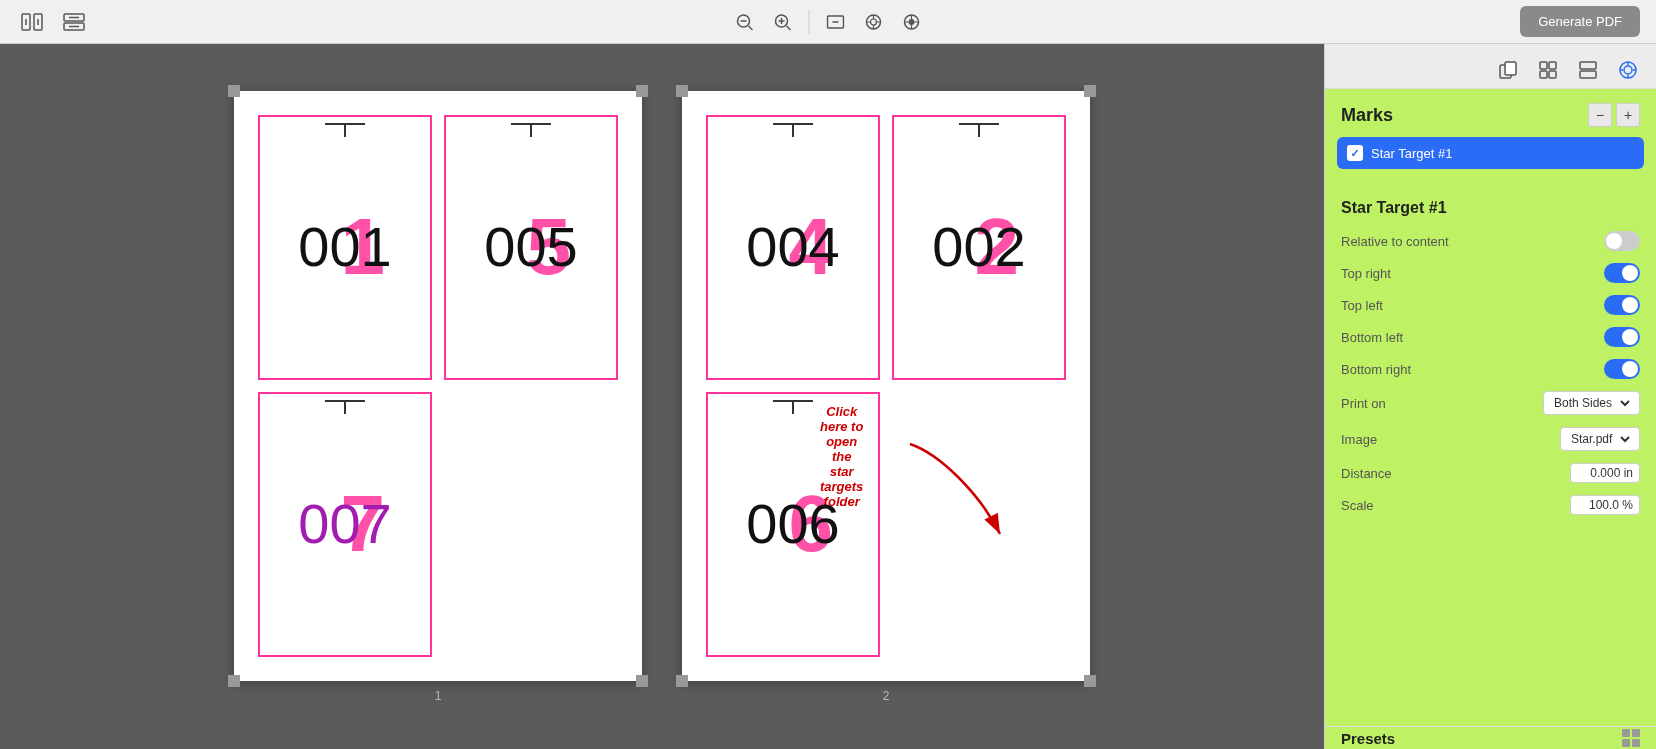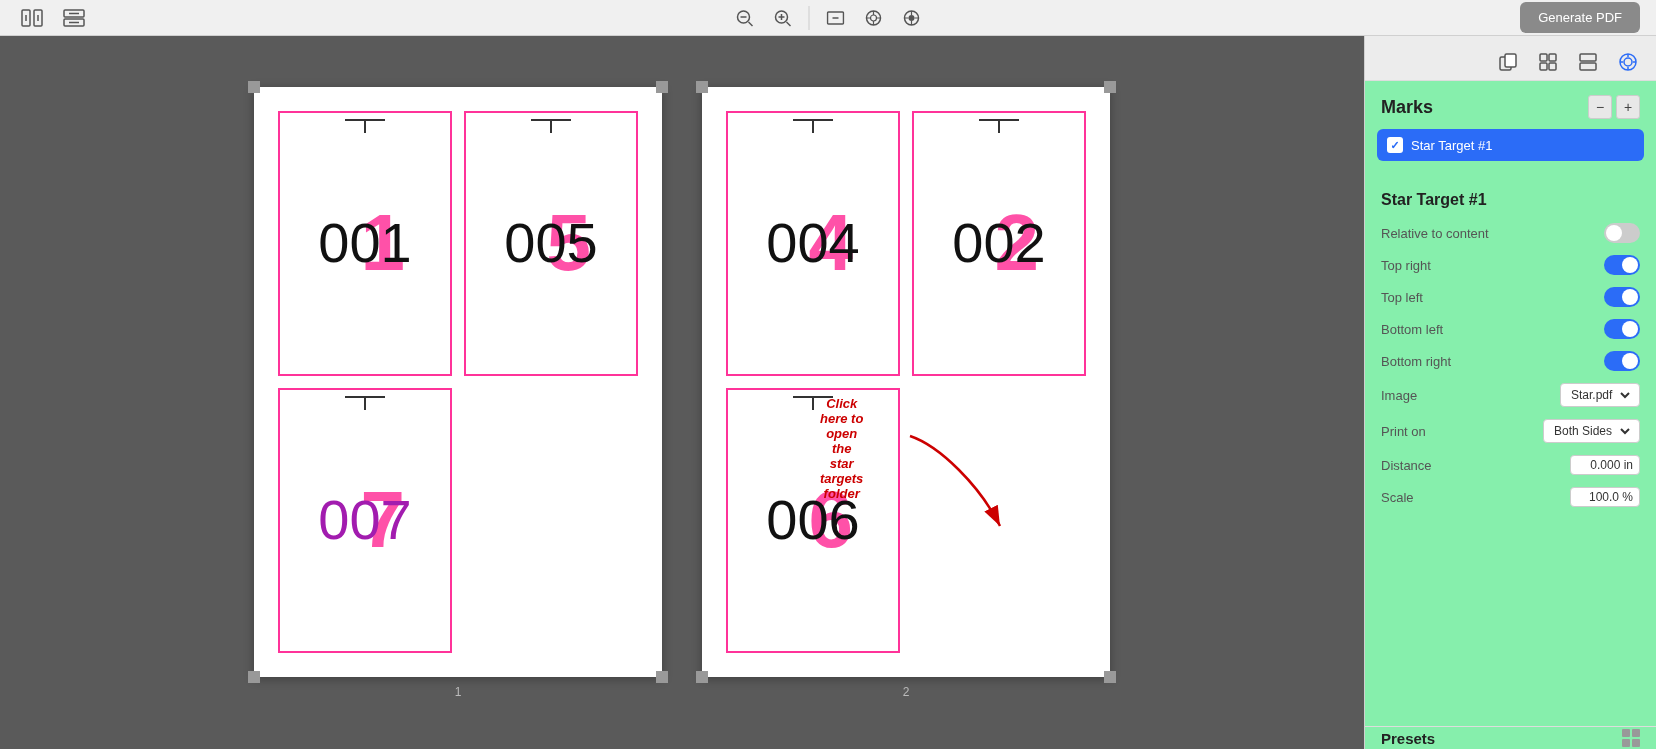--- a/index.html
+++ b/index.html
@@ -1,20 +1,20 @@
 <!DOCTYPE html>
 <html><head>
   <meta charset="utf-8">
   <style>
     * { box-sizing: border-box; margin: 0; padding: 0; }
     body { font-family: -apple-system, BlinkMacSystemFont, 'Segoe UI', sans-serif; background: #5a5a5a; width: 1656px; height: 749px; overflow: hidden; display: flex; flex-direction: column; }
 
     
     .toolbar {
-      height: 36px;
+      height: 44px;
       background: #f0f0f0;
       border-bottom: 1px solid #d0d0d0;
       display: flex;
       align-items: center;
       padding: 0 16px;
       gap: 12px;
       position: relative;
     }
     .toolbar-left { display: flex; gap: 10px; align-items: center; }
     .toolbar-center { position: absolute; left: 50%; transform: translateX(-50%); display: flex; align-items: center; gap: 6px; }
@@ -151,22 +151,22 @@
       position: relative;
       width: 100%;
       height: 100%;
       display: flex;
       align-items: center;
       justify-content: center;
     }
 
     
     .right-panel {
-      width: 292px;
-      background: #86efac;
+      width: 332px;
+      background: #bef264;
       border-left: 1px solid #d0d0d0;
       display: flex;
       flex-direction: column;
       overflow-y: auto;
     }
 
     .panel-header {
       display: flex;
       align-items: center;
       justify-content: space-between;
@@ -555,40 +555,40 @@
     <div class="prop-row">
       <span class="prop-label">Bottom left</span>
       <div class="toggle on"></div>
     </div>
     <div class="prop-row">
       <span class="prop-label">Bottom right</span>
       <div class="toggle on"></div>
     </div>
 
     <div class="prop-row">
-      <span class="prop-label">Image</span>
-      <div class="prop-select">
-        <select>
-          <option>Star.pdf</option>
-        </select>
-      </div>
-    </div>
-
-    <div class="prop-row">
       <span class="prop-label">Print on</span>
       <div class="prop-select">
         <select>
           <option>Both Sides</option>
           <option>Front Only</option>
           <option>Back Only</option>
         </select>
       </div>
     </div>
 
     <div class="prop-row">
+      <span class="prop-label">Image</span>
+      <div class="prop-select">
+        <select>
+          <option>Star.pdf</option>
+        </select>
+      </div>
+    </div>
+
+    <div class="prop-row">
       <span class="prop-label">Distance</span>
       <span class="prop-value">0.000 in</span>
     </div>
 
     <div class="prop-row">
       <span class="prop-label">Scale</span>
       <span class="prop-value">100.0 %</span>
     </div>
 
 

